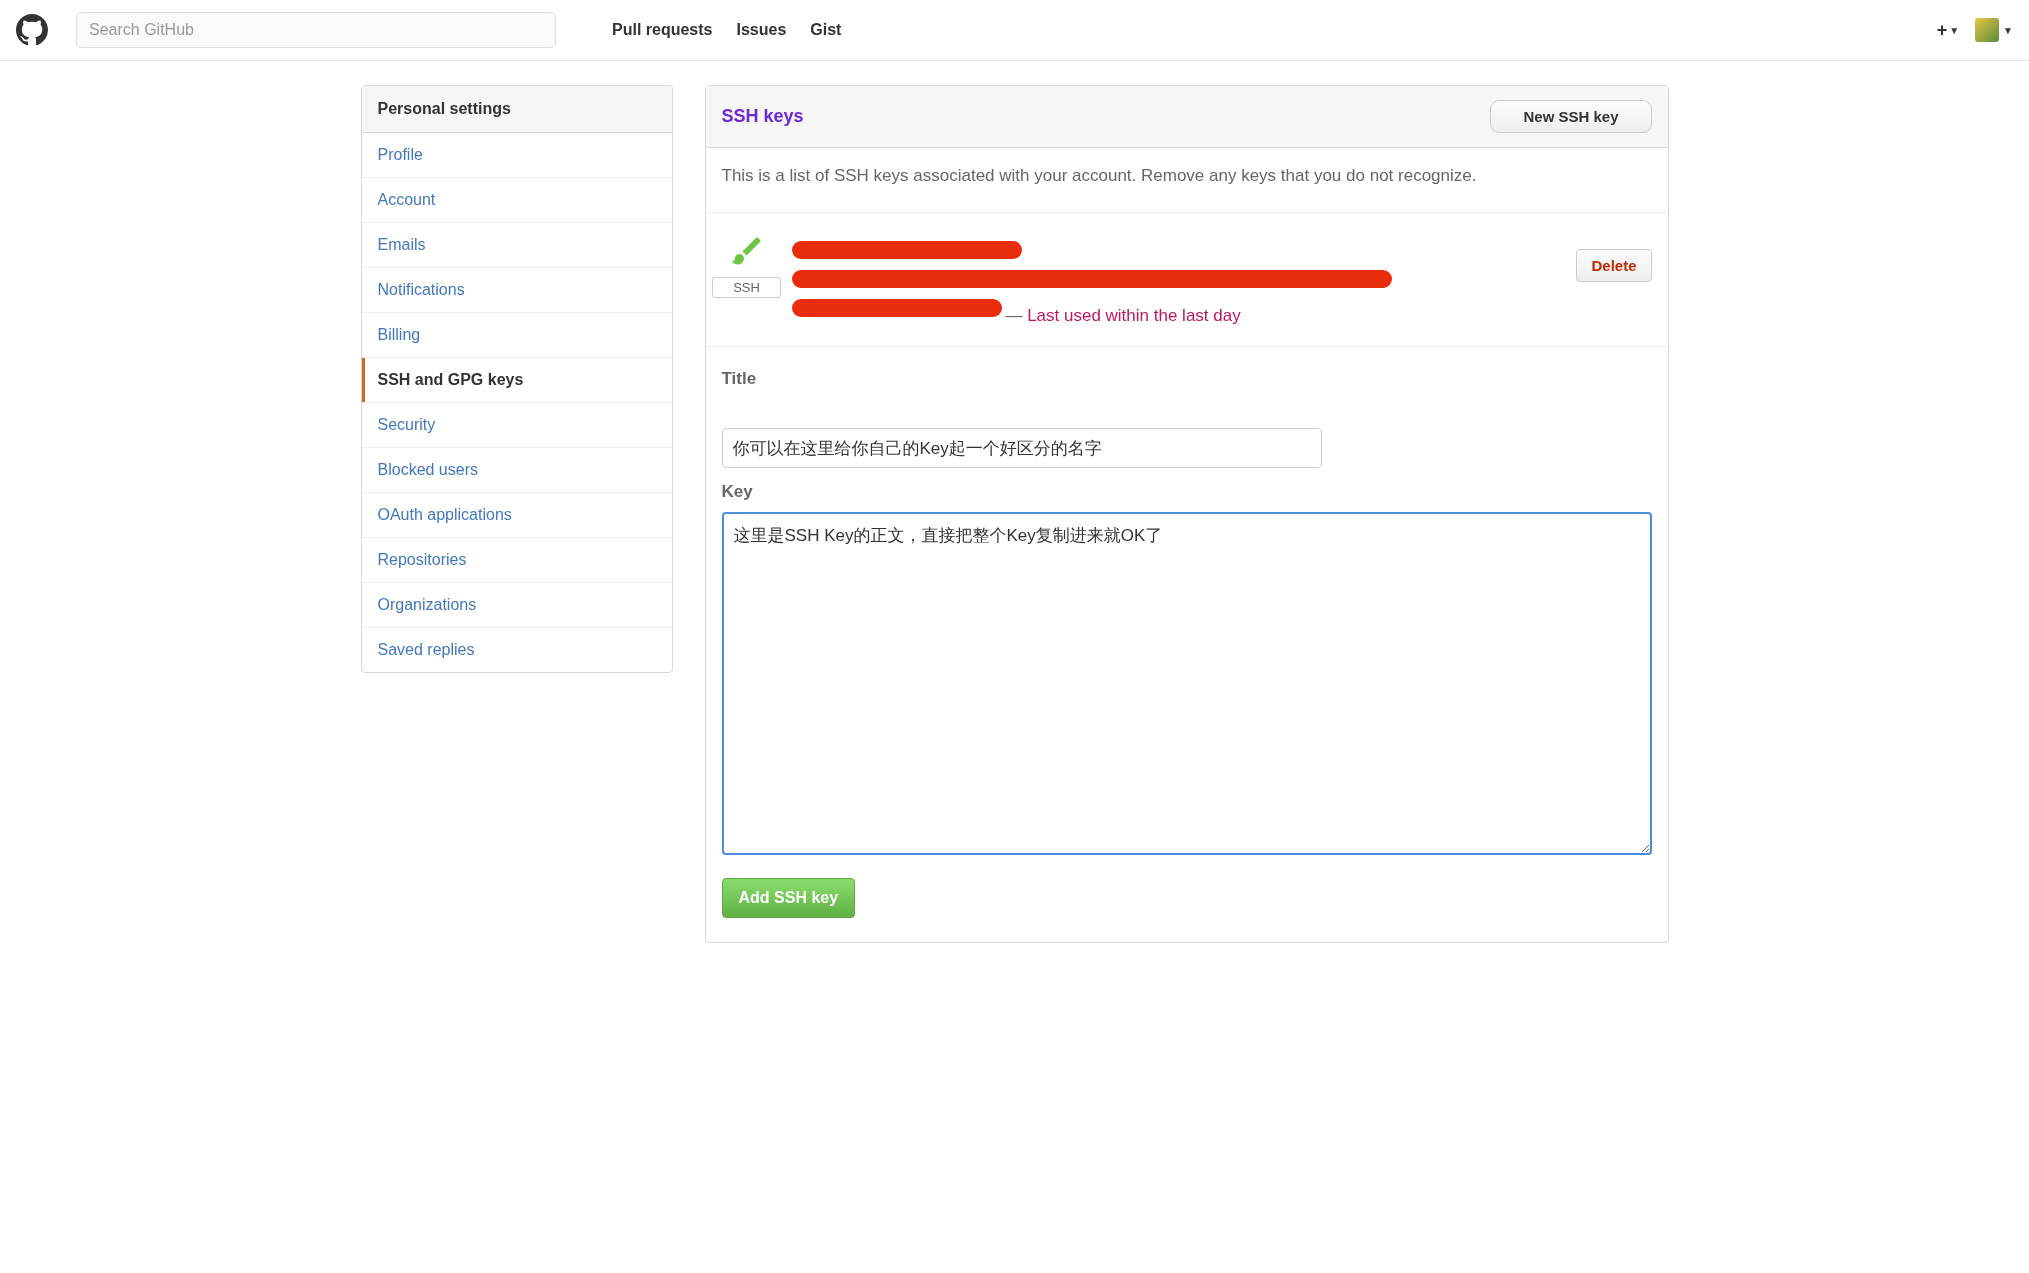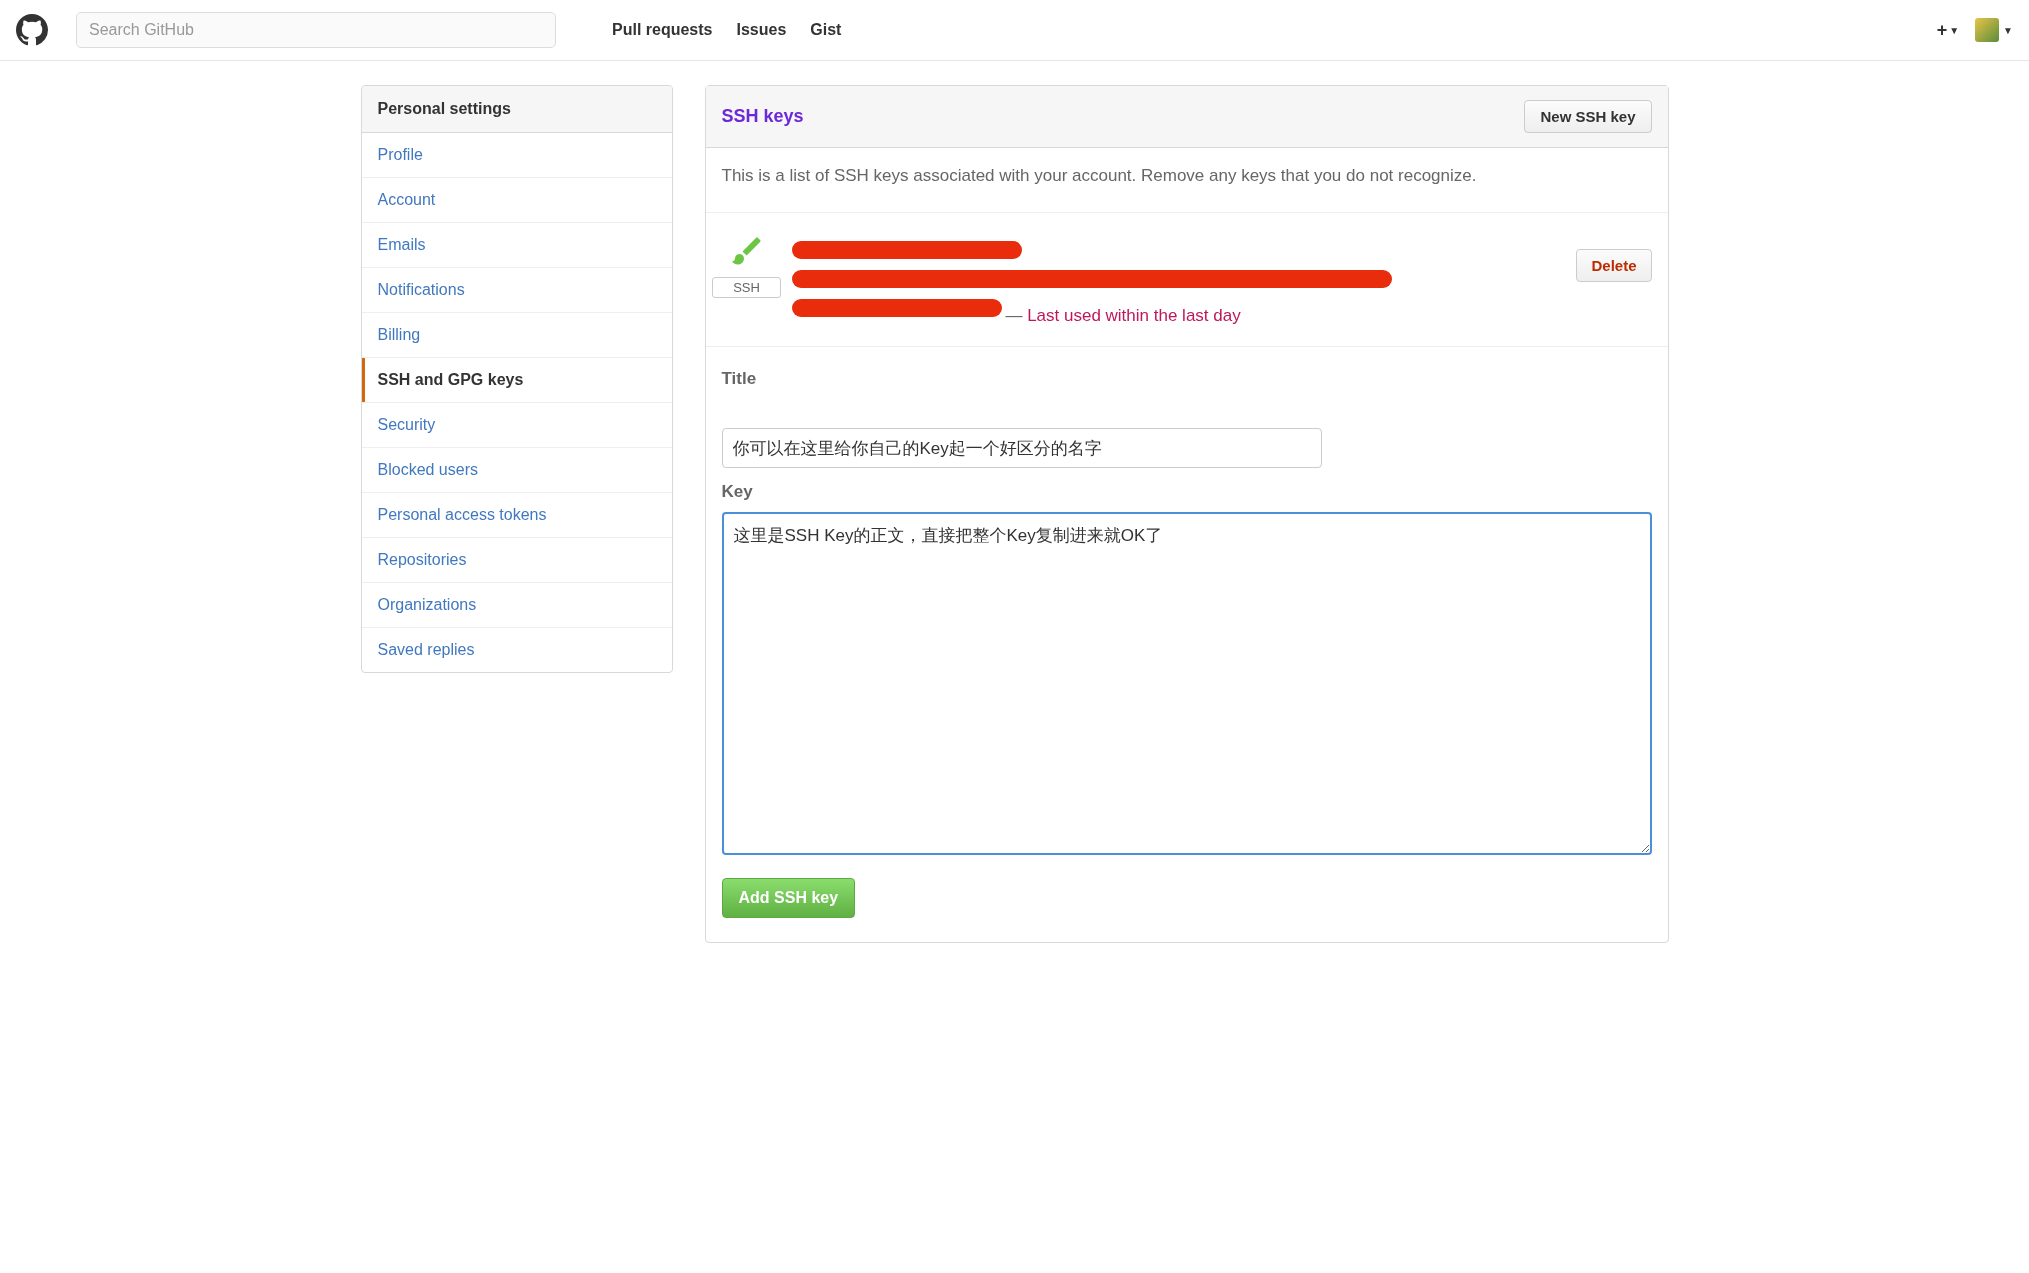--- a/index.html
+++ b/index.html
@@ -141,23 +141,23 @@
       padding: 14px 16px;
       background: #f6f6f6;
       border-bottom: 1px solid #d8d8d8;
     }
     .panel-title {
       font-size: 18px;
       font-weight: 600;
       color: #6d28d9;
     }
     .btn {
-      padding: 7px 15px;
+      padding: 7px 32px;
       font-size: 15px;
-      border-radius: 4px;
+      border-radius: 9px;
       border: 1px solid #ccc;
       background: linear-gradient(#fcfcfc, #eee);
       color: #333;
       font-weight: 600;
       cursor: pointer;
     }
     .panel-body {
       padding: 18px 16px;
     }
     .description {
@@ -303,21 +303,21 @@
     <div class="sidebar-box">
       <div class="sidebar-header">Personal settings</div>
       <a href="#" class="sidebar-item">Profile</a>
       <a href="#" class="sidebar-item">Account</a>
       <a href="#" class="sidebar-item">Emails</a>
       <a href="#" class="sidebar-item">Notifications</a>
       <a href="#" class="sidebar-item">Billing</a>
       <a href="#" class="sidebar-item active">SSH and GPG keys</a>
       <a href="#" class="sidebar-item">Security</a>
       <a href="#" class="sidebar-item">Blocked users</a>
-      <a href="#" class="sidebar-item">Personal access tokens</a>
+      <a href="#" class="sidebar-item">OAuth applications</a>
       <a href="#" class="sidebar-item">Repositories</a>
       <a href="#" class="sidebar-item">Organizations</a>
       <a href="#" class="sidebar-item">Saved replies</a>
     </div>
   </aside>
 
   <main class="main">
     <div class="panel">
       <div class="panel-header">
         <div class="panel-title">SSH keys</div>

